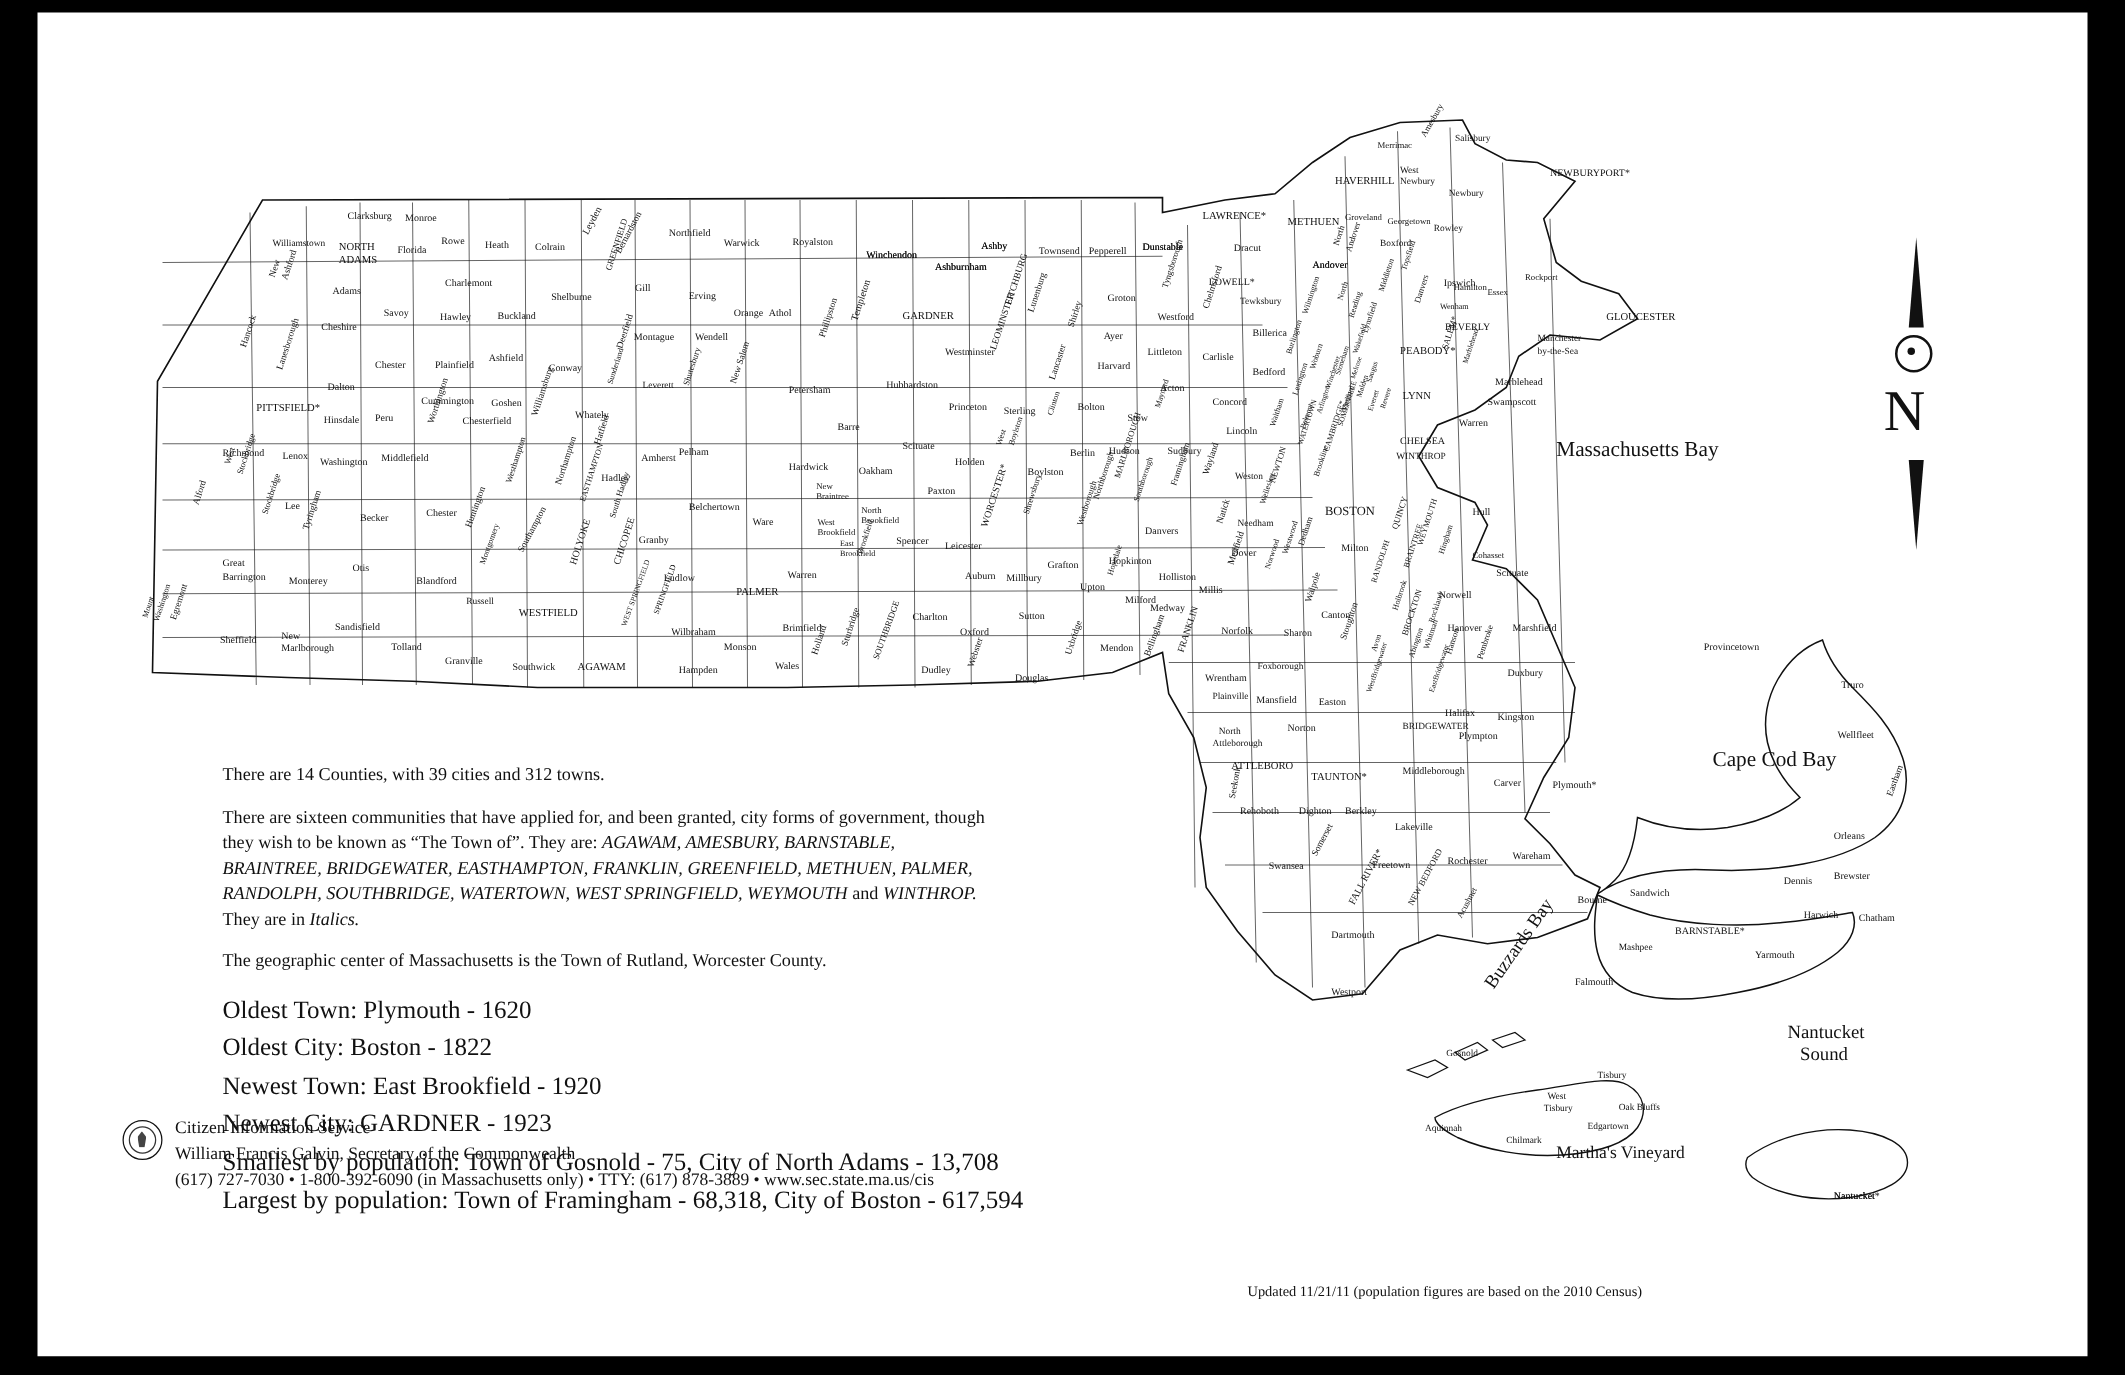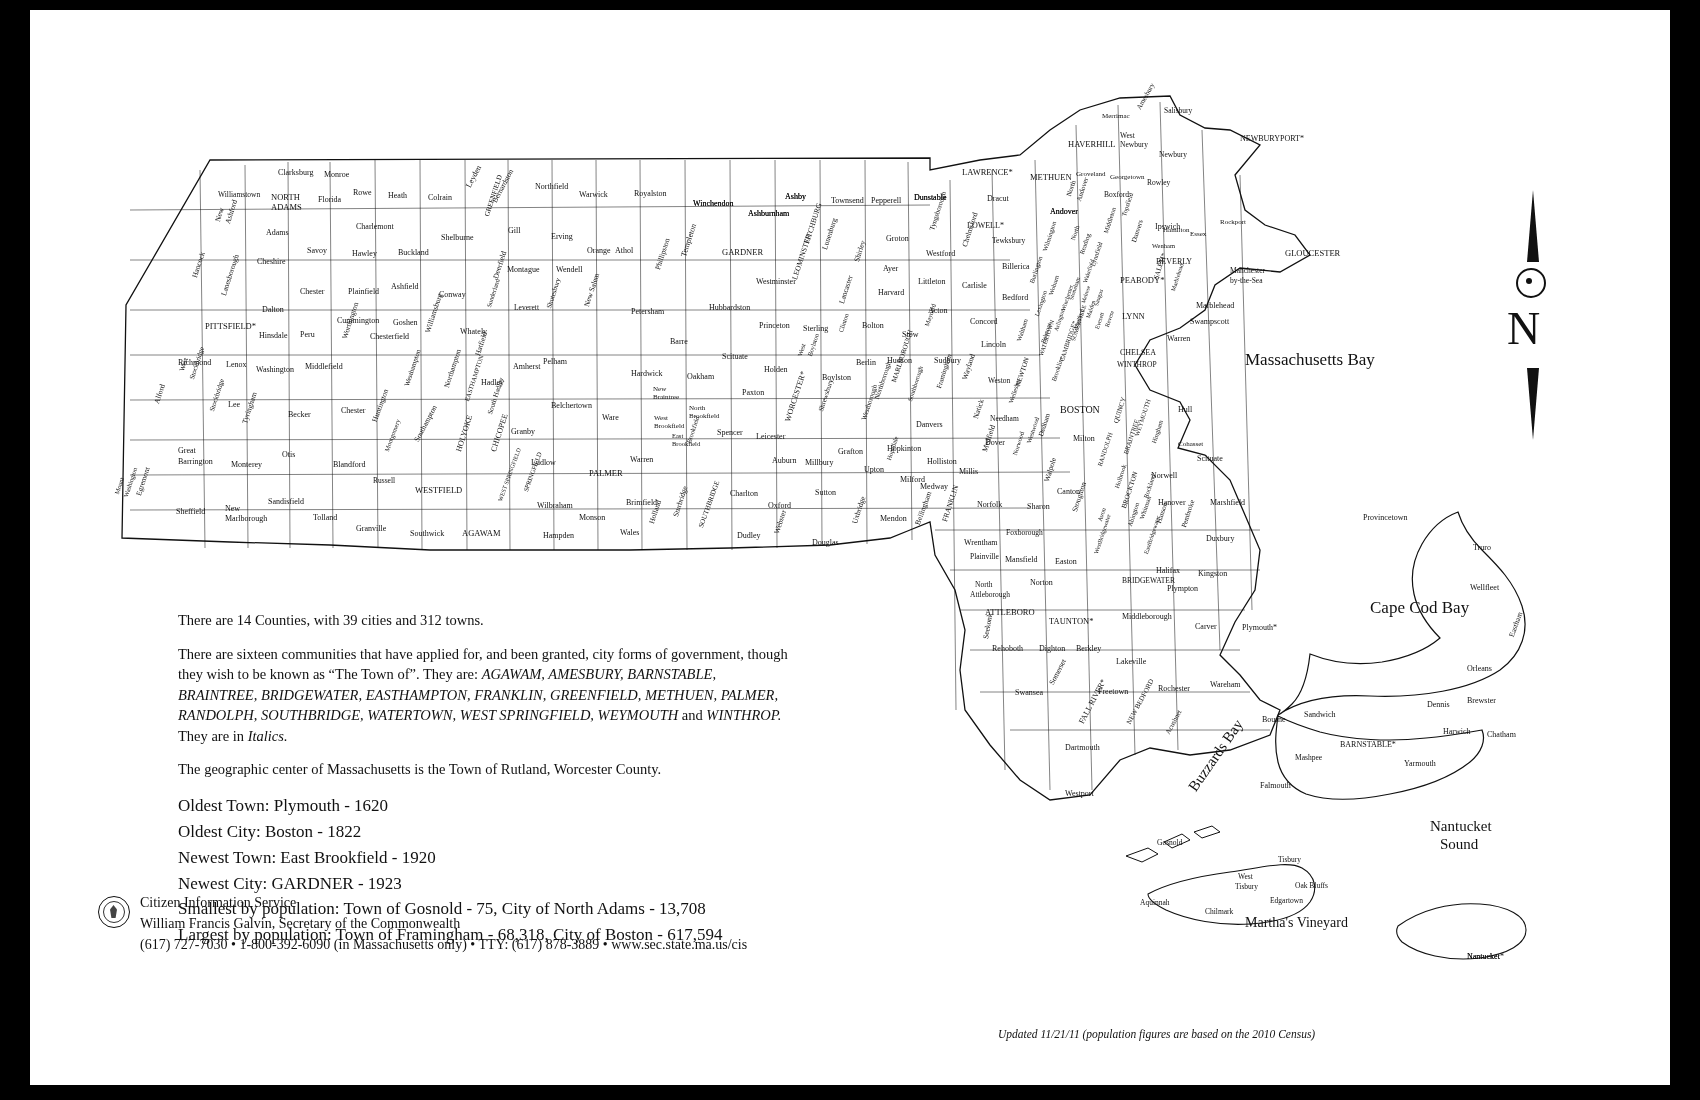--- a/index.html
+++ b/index.html
@@ -11,35 +11,35 @@
   #titlebar{position:absolute;left:18px;top:955px;width:945px;height:80px;background:#1a1a1a;}
   #titlebar .title{
     color:#fff;font-family:"Liberation Serif",serif;font-size:53px;letter-spacing:0.5px;
     padding:14px 0 0 22px;white-space:nowrap;
   }
 
   
   #legend{position:absolute;left:148px;top:600px;width:620px;color:#111;}
   #legend p{margin:0 0 13px 0;font-size:14.5px;line-height:1.42;}
   #legend .italic{font-style:italic;}
-  #legend .facts{font-size:17px;line-height:1.52;}
+  #legend .facts{font-size:20px;line-height:1.52;}
   #legend .facts div{white-space:nowrap;}
 
   
   #contact{position:absolute;left:68px;top:882px;width:720px;display:flex;align-items:flex-start;}
   #seal{width:30px;height:30px;border-radius:50%;border:1.6px solid #111;margin:4px 10px 0 0;
         position:relative;flex:0 0 auto;background:#fff;}
   #seal:before{content:"";position:absolute;left:4px;top:4px;right:4px;bottom:4px;border-radius:50%;
         border:1px solid #333;}
   #seal:after{content:"";position:absolute;left:11px;top:8px;width:7px;height:13px;background:#444;
         clip-path:polygon(50% 0,100% 35%,80% 100%,20% 100%,0 35%);}
   #contact .lines div{font-size:14px;line-height:1.5;color:#111;white-space:nowrap;}
 
   
-  #updated{position:absolute;left:968px;top:1018px;font-size:11.5px;font-style:italic;color:#111;}
+  #updated{position:absolute;left:968px;top:1018px;font-size:11.5px;color:#111;}
 
   
   #map{position:absolute;left:0;top:0;width:1640px;height:1075px;}
   #map svg{position:absolute;left:0;top:0;}
 
   
   #compass{position:absolute;left:1455px;top:180px;width:90px;height:250px;}
   #compass .bigN{position:absolute;left:22px;top:112px;font-size:46px;font-family:"Liberation Serif",serif;color:#111;}
   #compass .needle-top{position:absolute;left:42px;top:0;width:0;height:0;
     border-left:6px solid transparent;border-right:6px solid transparent;border-bottom:72px solid #111;}

